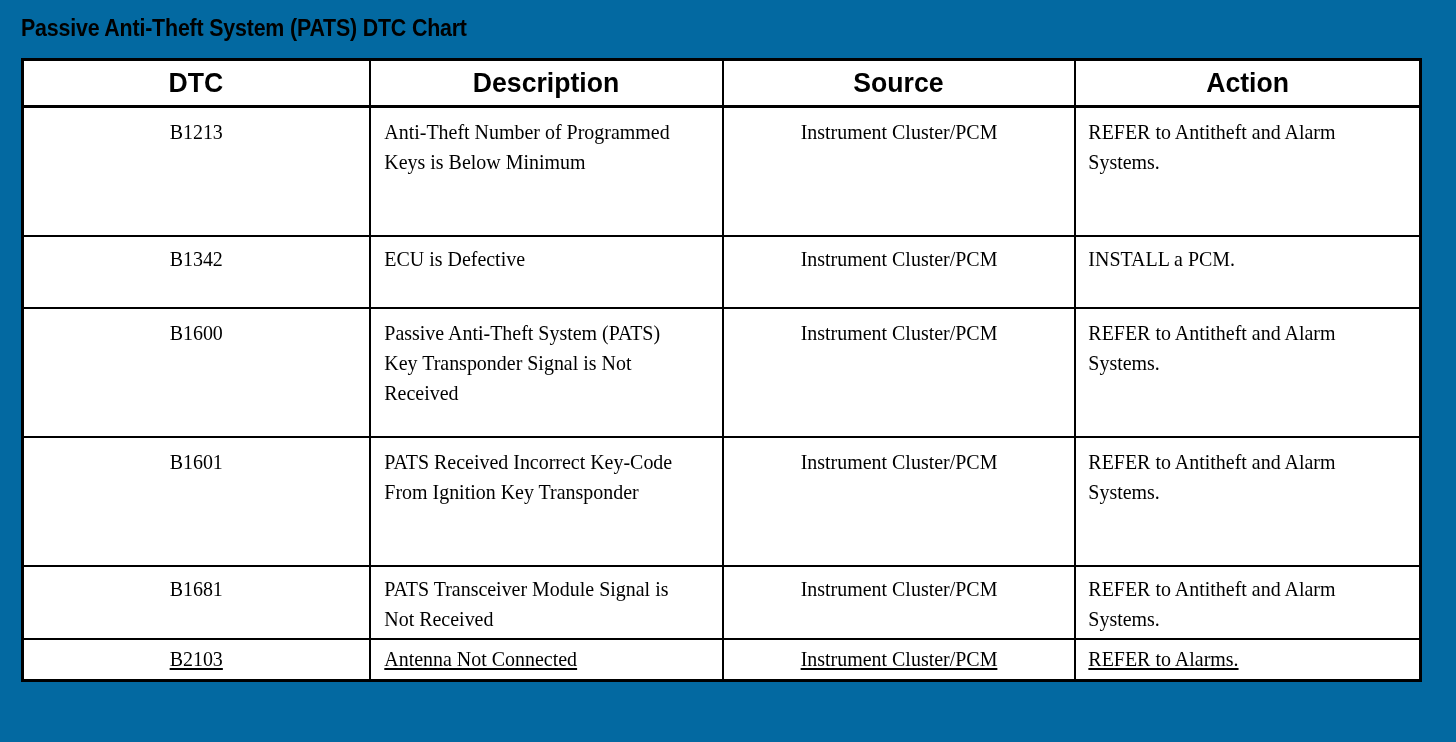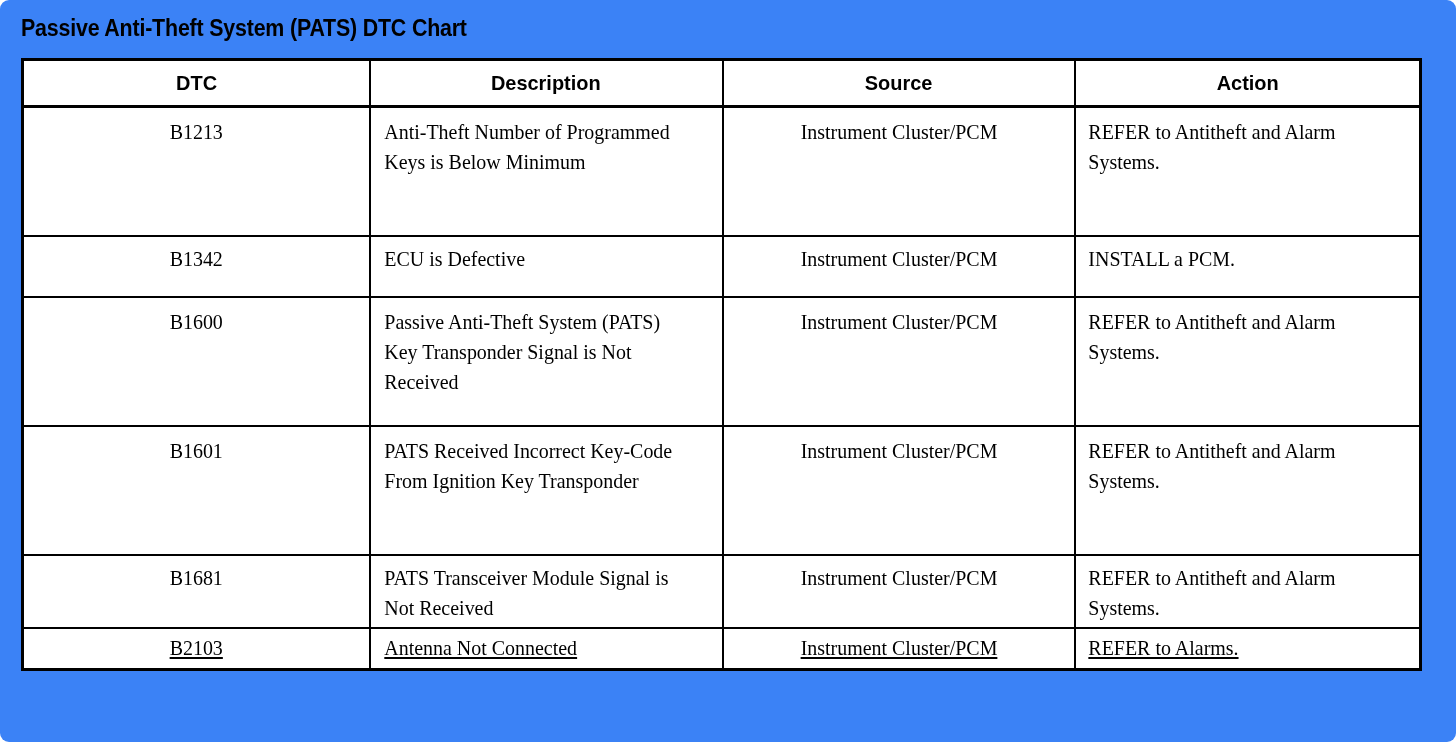--- a/index.html
+++ b/index.html
@@ -12,22 +12,21 @@
     height: 742px;
     font-family: "Liberation Serif", serif;
     color: #000000;
     overflow: hidden;
   }
 
   .page {
     position: relative;
     width: 1456px;
     height: 742px;
-    background: #3b82f6;
-    border-radius: 9px;
+    background: #0369a1;
   }
 
   .doc-title {
     position: absolute;
     left: 21px;
     top: 14px;
     font-family: "Liberation Sans", sans-serif;
     font-weight: bold;
     font-size: 23px;
     line-height: 28px;
@@ -64,21 +63,21 @@
     vertical-align: top;
   }
 
   .dtc-table thead th {
     border-bottom: 3px solid #000000;
     height: 44px;
     text-align: center;
     vertical-align: middle;
     font-family: "Liberation Sans", sans-serif;
     font-weight: bold;
-    font-size: 21px;
+    font-size: 28px;
     line-height: 24px;
   }
   .dtc-table thead th .hdr-txt {
     display: inline-block;
     transform: scaleX(0.95);
   }
 
   .cell {
     font-family: "Liberation Serif", serif;
     font-size: 21px;
@@ -107,21 +106,21 @@
     transform-origin: center top;
     white-space: nowrap;
   }
   .cell-action {
     text-align: left;
     padding-left: 13px;
     padding-right: 6px;
   }
 
   .r-tall  { height: 129px; }
-  .r-mid   { height: 61px; margin-top: 11px;  }
+  .r-mid   { height: 72px; margin-top: 11px;  }
   .r-short { height: 42px; text-decoration: underline;  }
 
   .r-short .cell { padding-top: 4px; padding-bottom: 2px; }
   .r-mid .cell   { padding-top: 7px; }
 </style>
 </head>
 <body>
 
 <div class="page">
 

